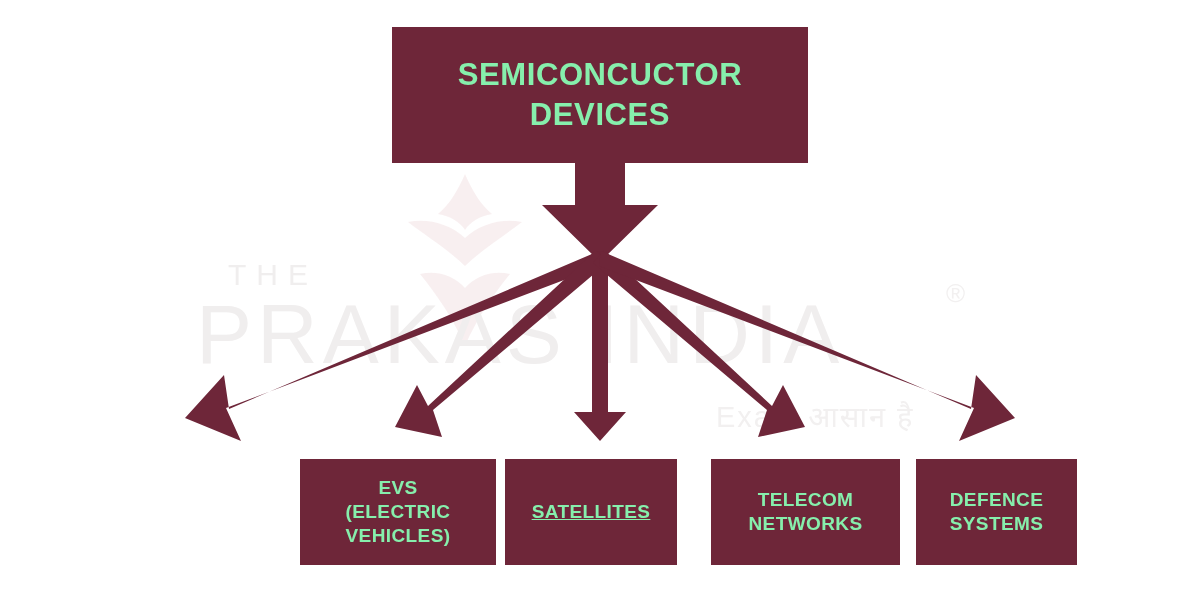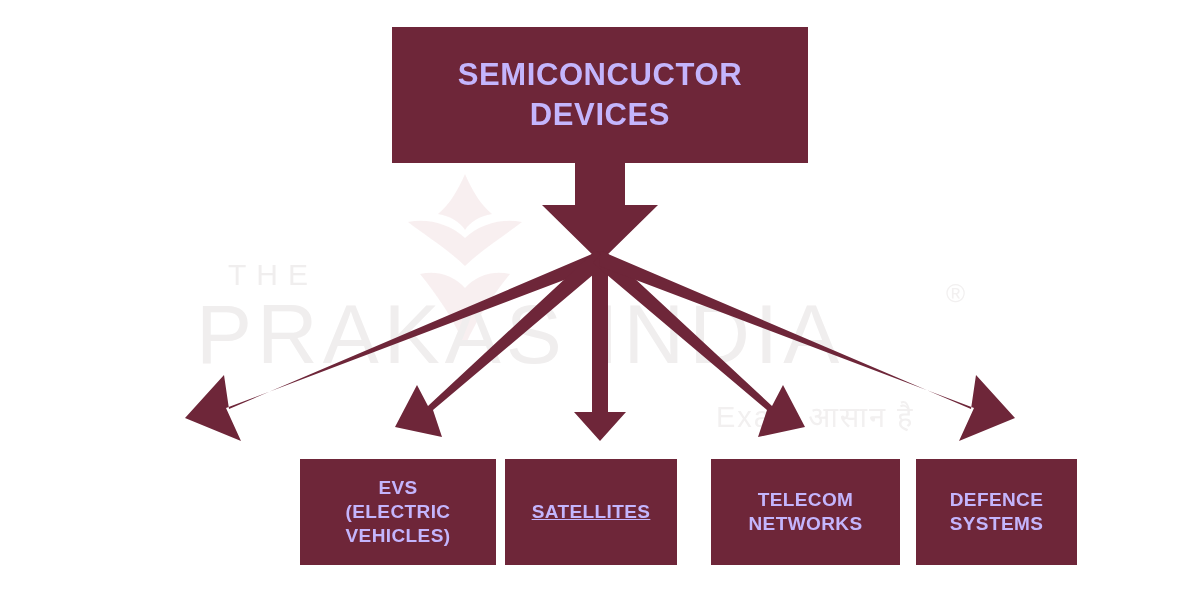--- a/index.html
+++ b/index.html
@@ -68,21 +68,21 @@
   #arrows {
     position: absolute;
     left: 0; top: 0;
     z-index: 2;
   }
 
   
   .node {
     position: absolute;
     background: #6e2639;
-    color: #c4b5fd;
+    color: #86efac;
     display: flex;
     align-items: center;
     justify-content: center;
     text-align: center;
     font-weight: bold;
     box-sizing: border-box;
     z-index: 3;
     line-height: 1.28;
   }
   #root-node {

